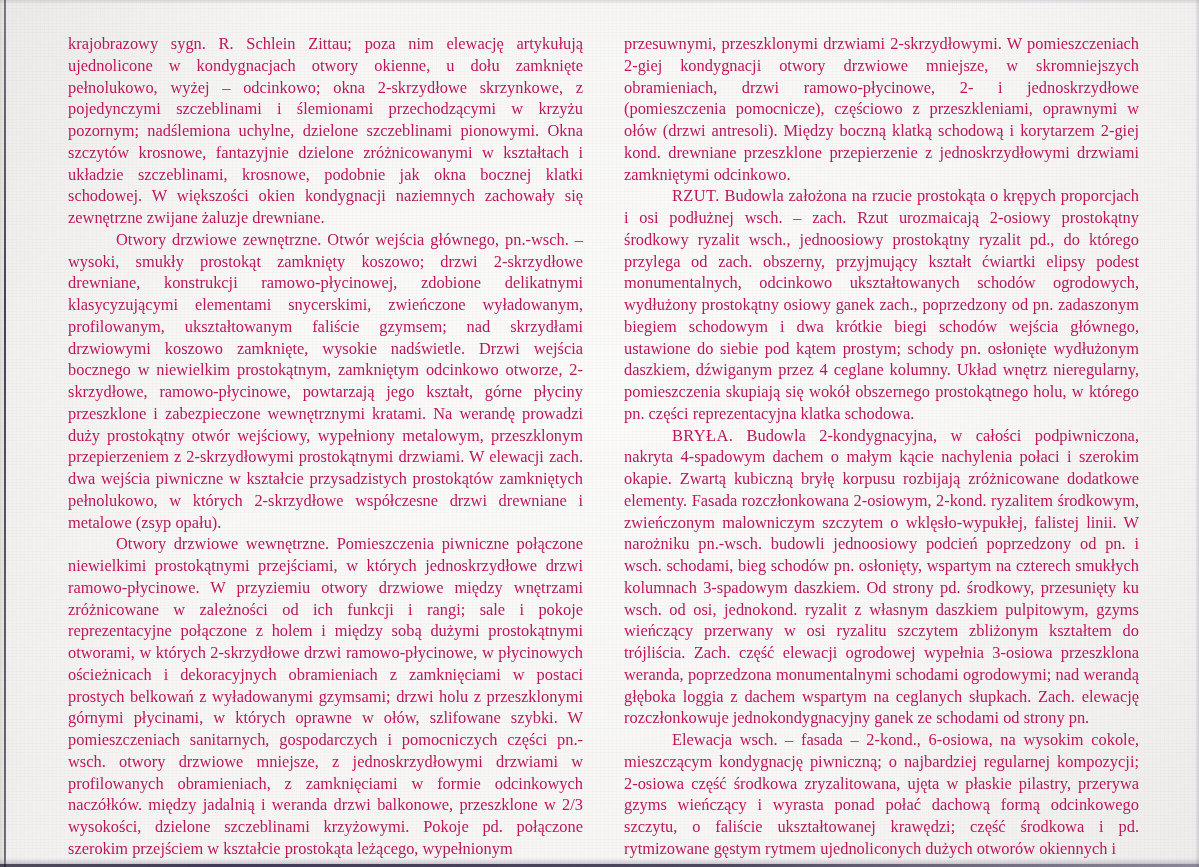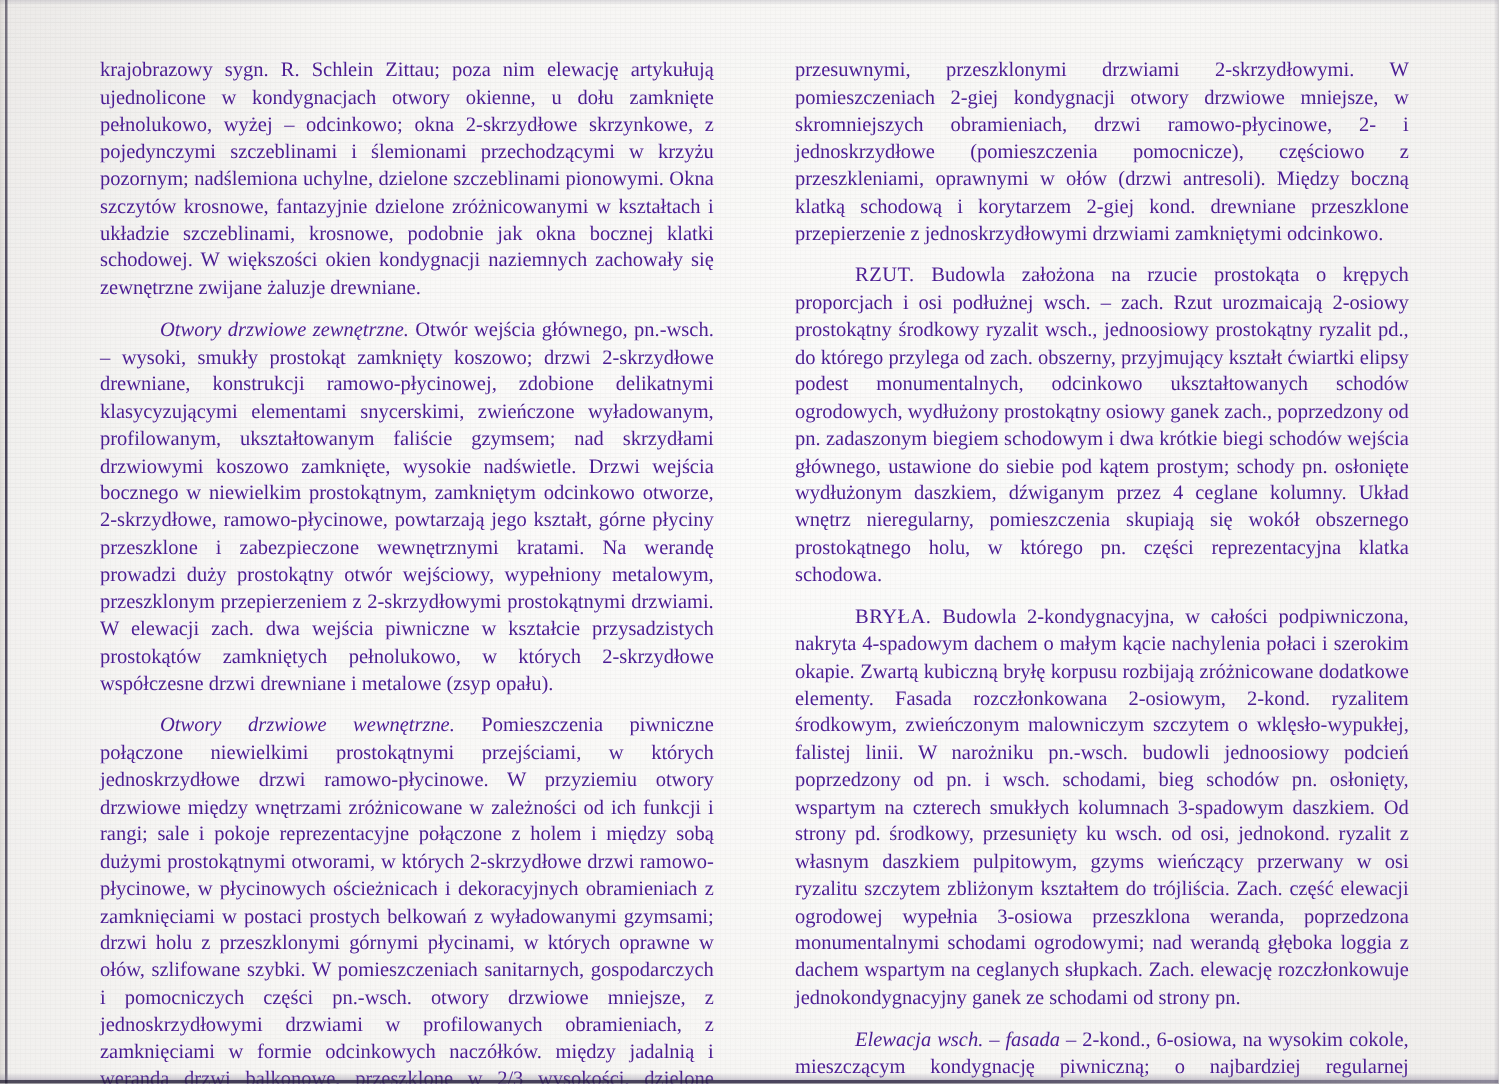--- a/index.html
+++ b/index.html
@@ -78,35 +78,34 @@
     gap: 41px;
   }
   .col {
     width: 515px;
   }
 
   .txt {
     font-family: "Liberation Serif", "DejaVu Serif", serif;
     font-size: 16.4px;
     line-height: 21.75px;
-    color: #4c1d95;
+    color: #be185d;
     text-align: justify;
     text-justify: inter-word;
-    margin: 12px;
+    margin: 0;
     hyphens: none;
     -webkit-font-smoothing: antialiased;
   }
   .txt + .txt {
     margin-top: 0;
   }
   .indent {
     text-indent: 48px;
   }
   .ital {
-    font-style: italic;
   }
   .caps {
     letter-spacing: 0.4px;
   }
   
   .grain {
     position: absolute;
     inset: 0;
     pointer-events: none;
     opacity: 0.035;

